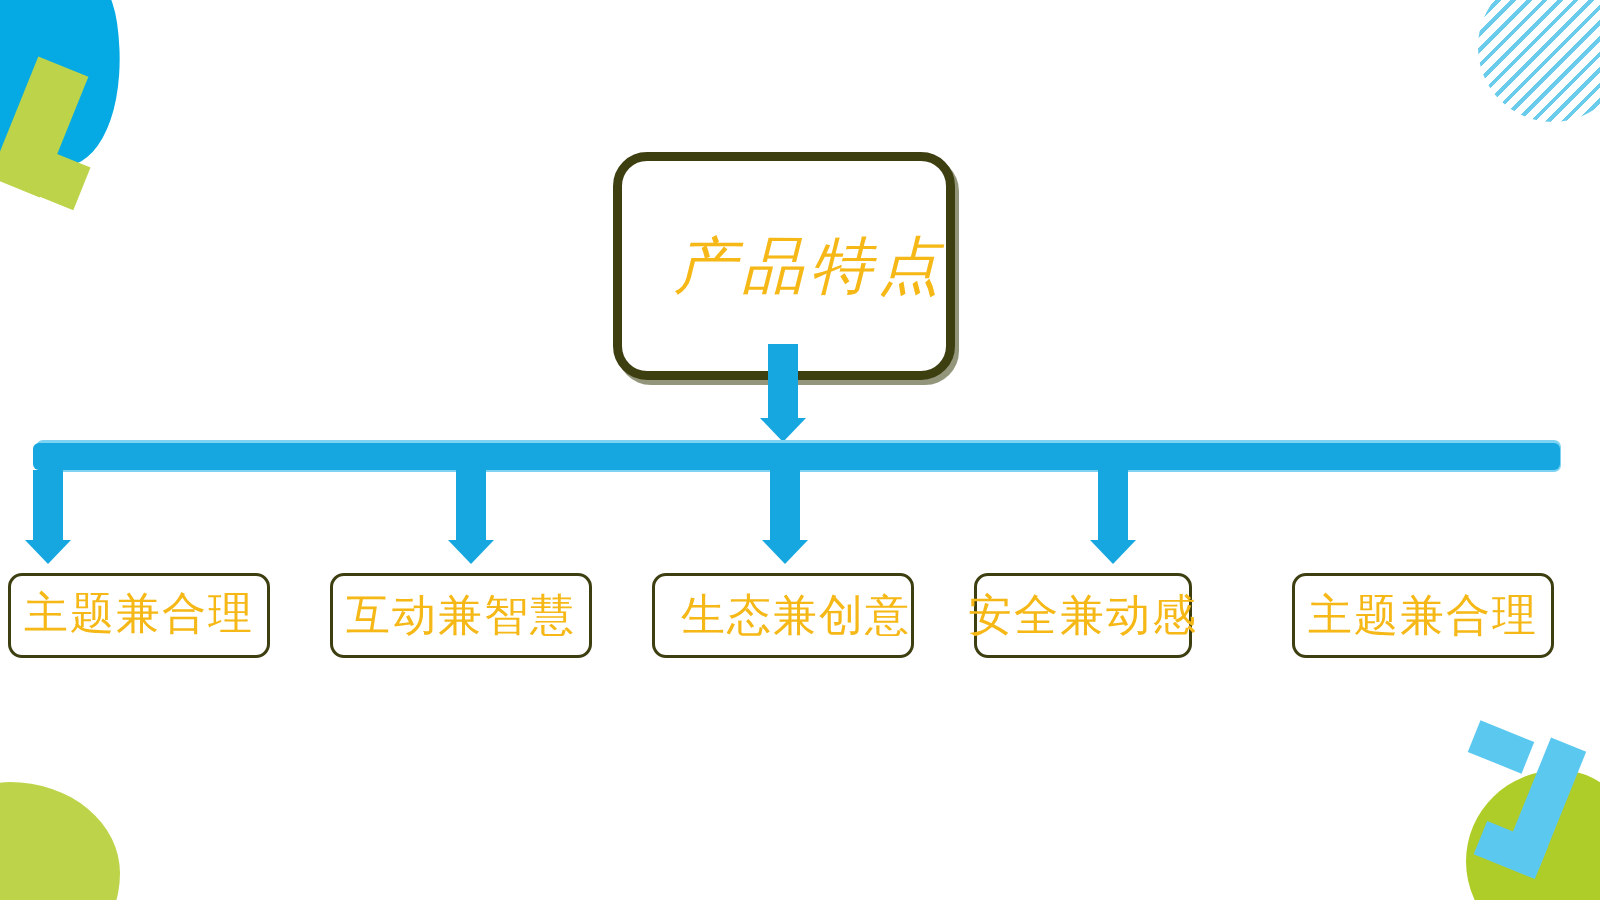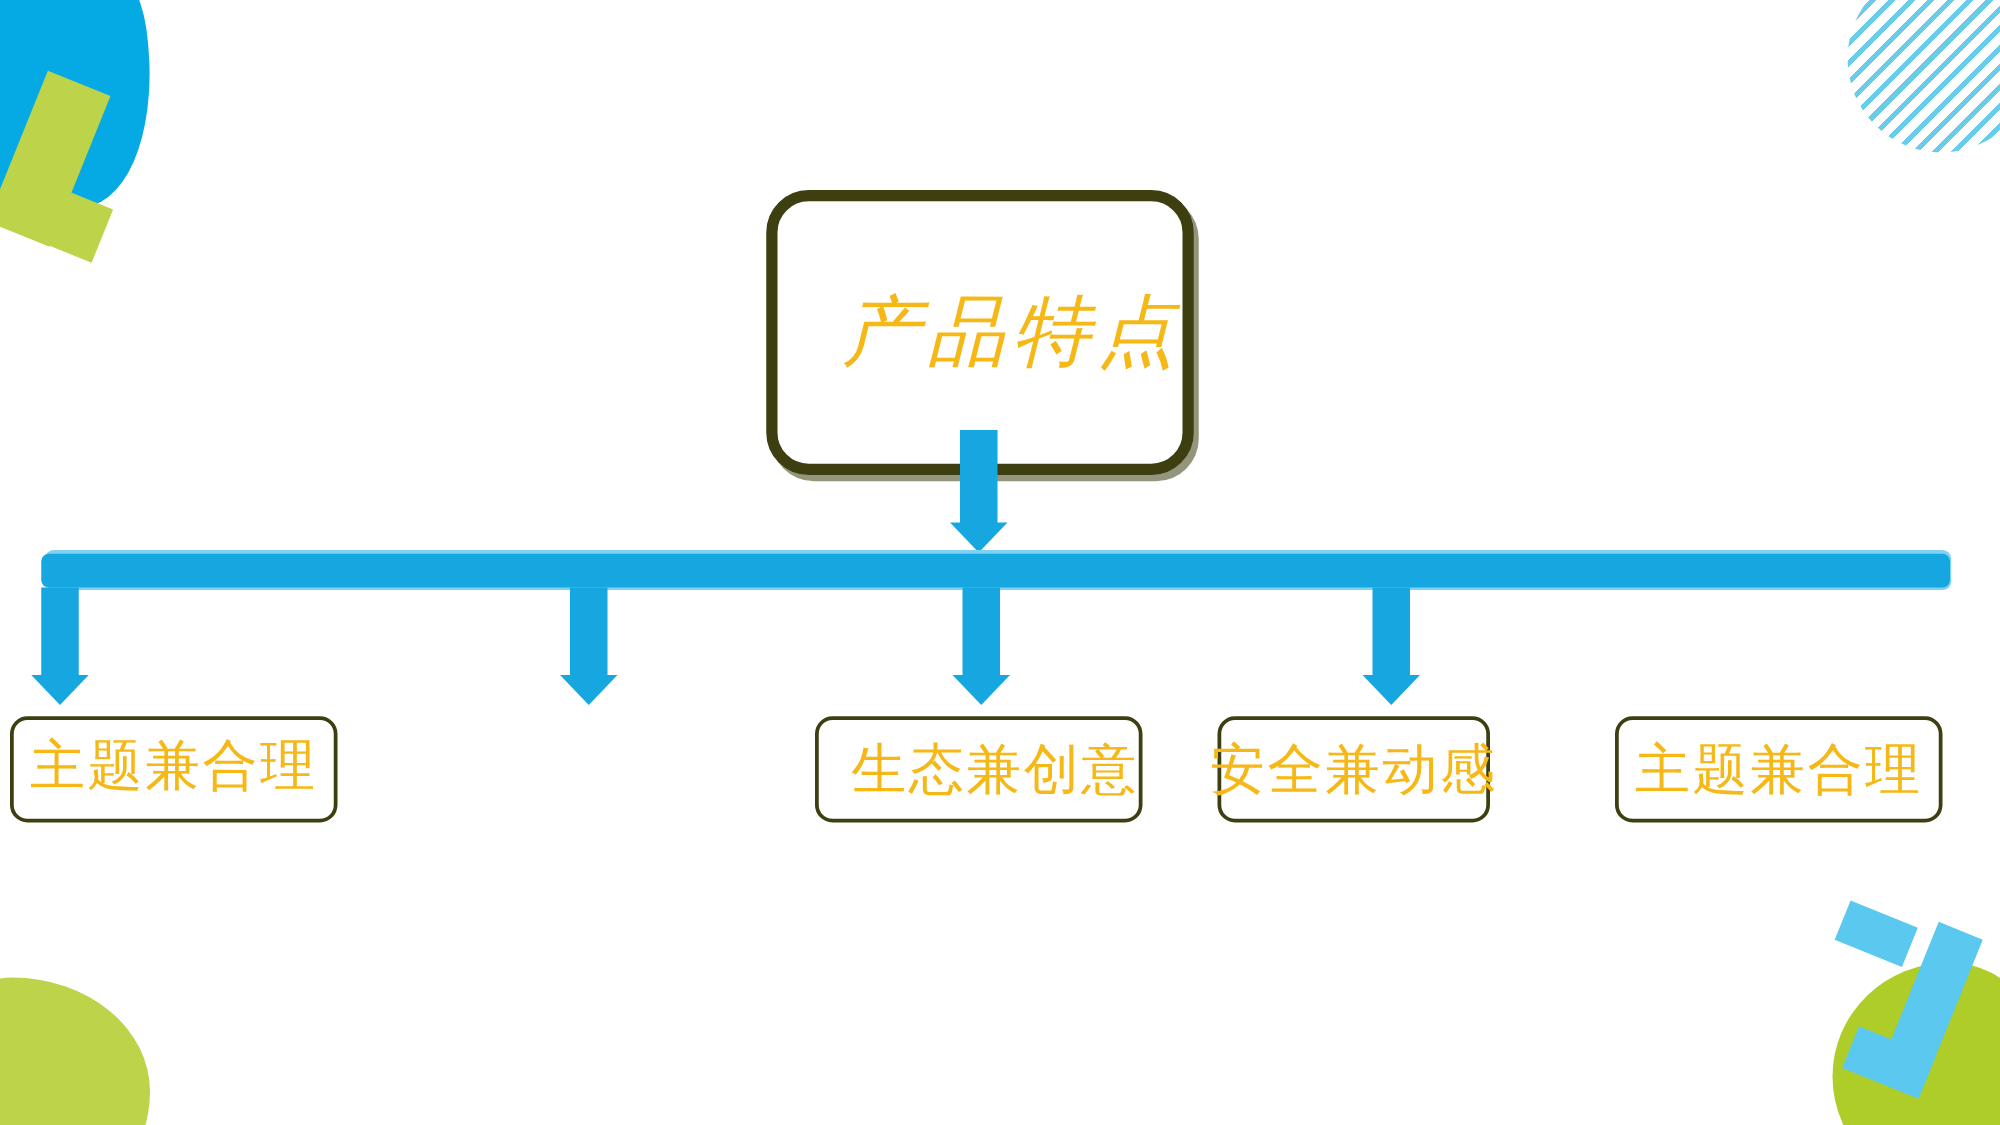--- a/index.html
+++ b/index.html
@@ -189,20 +189,23 @@
 
   <div class="stem" style="left:770px; top:470px; width:30px; height:72px;"></div>
   <div class="stem-head" style="left:762px; top:540px;"></div>
 
   <div class="stem" style="left:1098px; top:470px; width:30px; height:72px;"></div>
   <div class="stem-head" style="left:1090px; top:540px;"></div>
 
   <div class="leaf-box" style="left:8px; width:262px;font-family:Liberation Mono, monospace;">
     <span class="leaf-text">主题兼合理</span>
   </div>
+  <div class="leaf-box" style="left:330px; width:262px;">
+    <span class="leaf-text">互动兼智慧</span>
+  </div>
   <div class="leaf-box" style="left:652px; width:262px;justify-content:flex-end;">
     <span class="leaf-text">生态兼创意</span>
   </div>
   <div class="leaf-box" style="left:974px; width:218px;">
     <span class="leaf-text">安全兼动感</span>
   </div>
   <div class="leaf-box" style="left:1292px; width:262px;">
     <span class="leaf-text">主题兼合理</span>
   </div>
 

